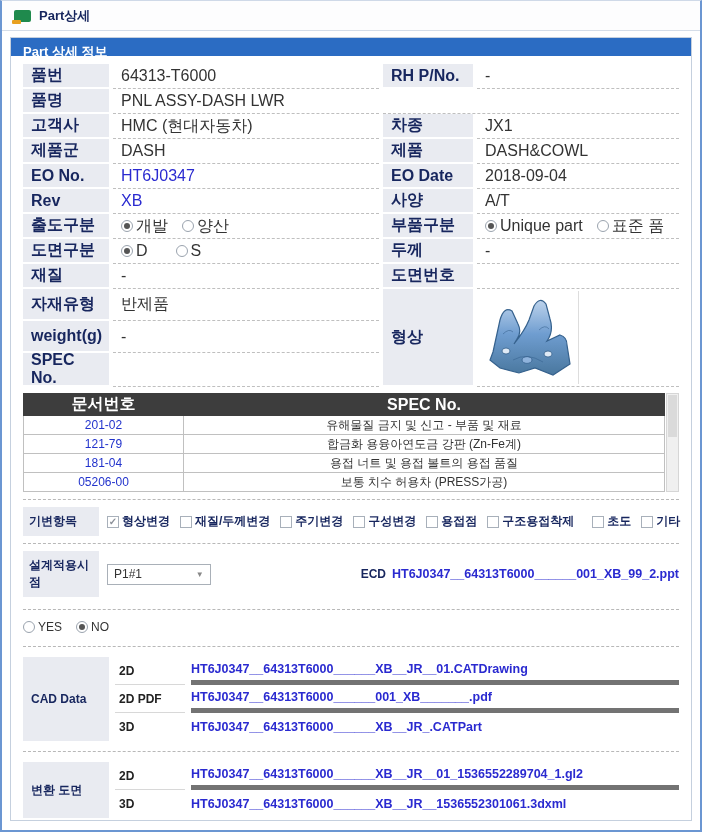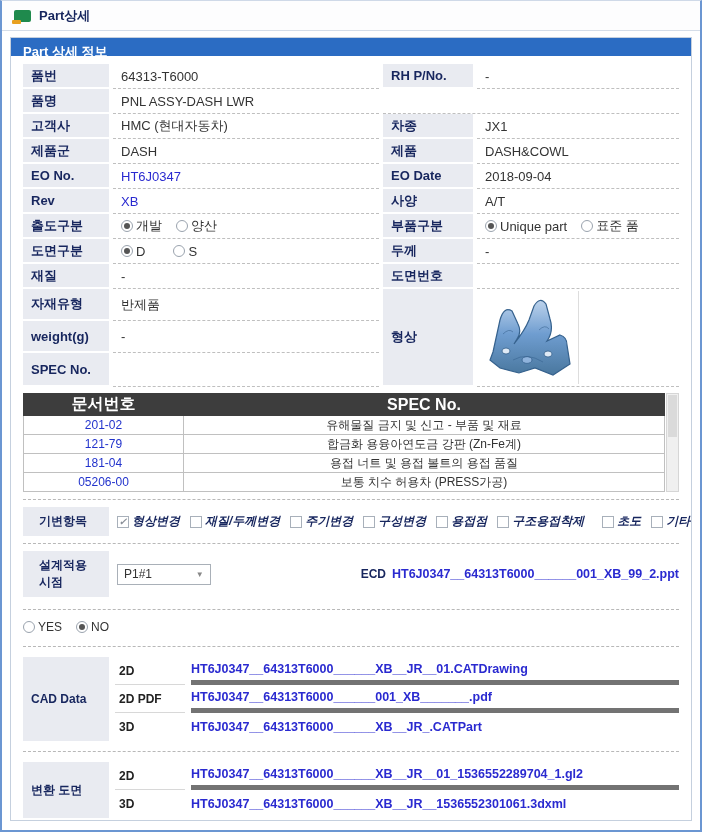--- a/index.html
+++ b/index.html
@@ -33,21 +33,21 @@
     font-size:13px; font-weight:bold; padding:0 12px;
   }
   .content { padding:8px 12px 0 12px; }
 
   
   .form-grid {
     display:grid;
     grid-template-columns:86px 266px 90px 1fr;
     grid-template-rows:repeat(9,25px) 32px 32px 34px;
     column-gap:4px;
-    font-size:13px;
+    font-size:16px;
   }
   .lbl {
     background:#e9ebf1; color:#17265e; font-weight:bold;
     display:flex; align-items:center; padding:0 8px;
     border-bottom:2px solid #fff;
   }
   .val {
     display:flex; align-items:center; padding:0 8px; color:#333;
     border-bottom:1px dashed #bfbfbf; gap:14px; white-space:nowrap;
   }
@@ -74,24 +74,24 @@
   }
   table.spec-table td a { color:#2233cc; text-decoration:none; cursor:pointer; }
   .spec-scrollbar { width:13px; background:#f0f0f0; border:1px solid #d6d6d6; margin-left:1px; position:relative; }
   .spec-scrollbar .thumb { position:absolute; top:1px; left:1px; right:1px; height:42px; background:#dadada; }
 
   .sep { border-top:1px dashed #b8b8b8; margin:7px 0; }
 
   
   .frow { display:flex; align-items:center; font-size:12px; }
   .frow .flabel {
-    width:86px; flex:none; background:#e9ebf1; color:#17265e; font-weight:bold;
-    padding:6px 16px; margin-right:8px;
-  }
-  .checks { display:flex; align-items:center; gap:10px; flex-wrap:nowrap;font-style:italic; }
+    width:76px; flex:none; background:#e9ebf1; color:#17265e; font-weight:bold;
+    padding:6px 6px; margin-right:8px;
+  }
+  .checks { display:flex; align-items:center; gap:10px; flex-wrap:nowrap; }
   .chk { display:inline-flex; align-items:center; cursor:pointer; color:#17265e; font-weight:bold; white-space:nowrap; }
   .box { width:12px; height:12px; border:1px solid #a8b0ba; background:#fff; display:inline-flex; align-items:center; justify-content:center; margin-right:3px; flex:none; }
   .box.checked::after { content:"\2713"; font-size:10px; color:#8a8f98; line-height:1; }
   .gap-lg { margin-left:8px; }
 
   .select-box {
     width:132px; height:21px; border:1px solid #a9b0b8; background:#fff;
     display:inline-flex; align-items:center; justify-content:space-between;
     padding:0 6px; color:#333; cursor:pointer;
   }

